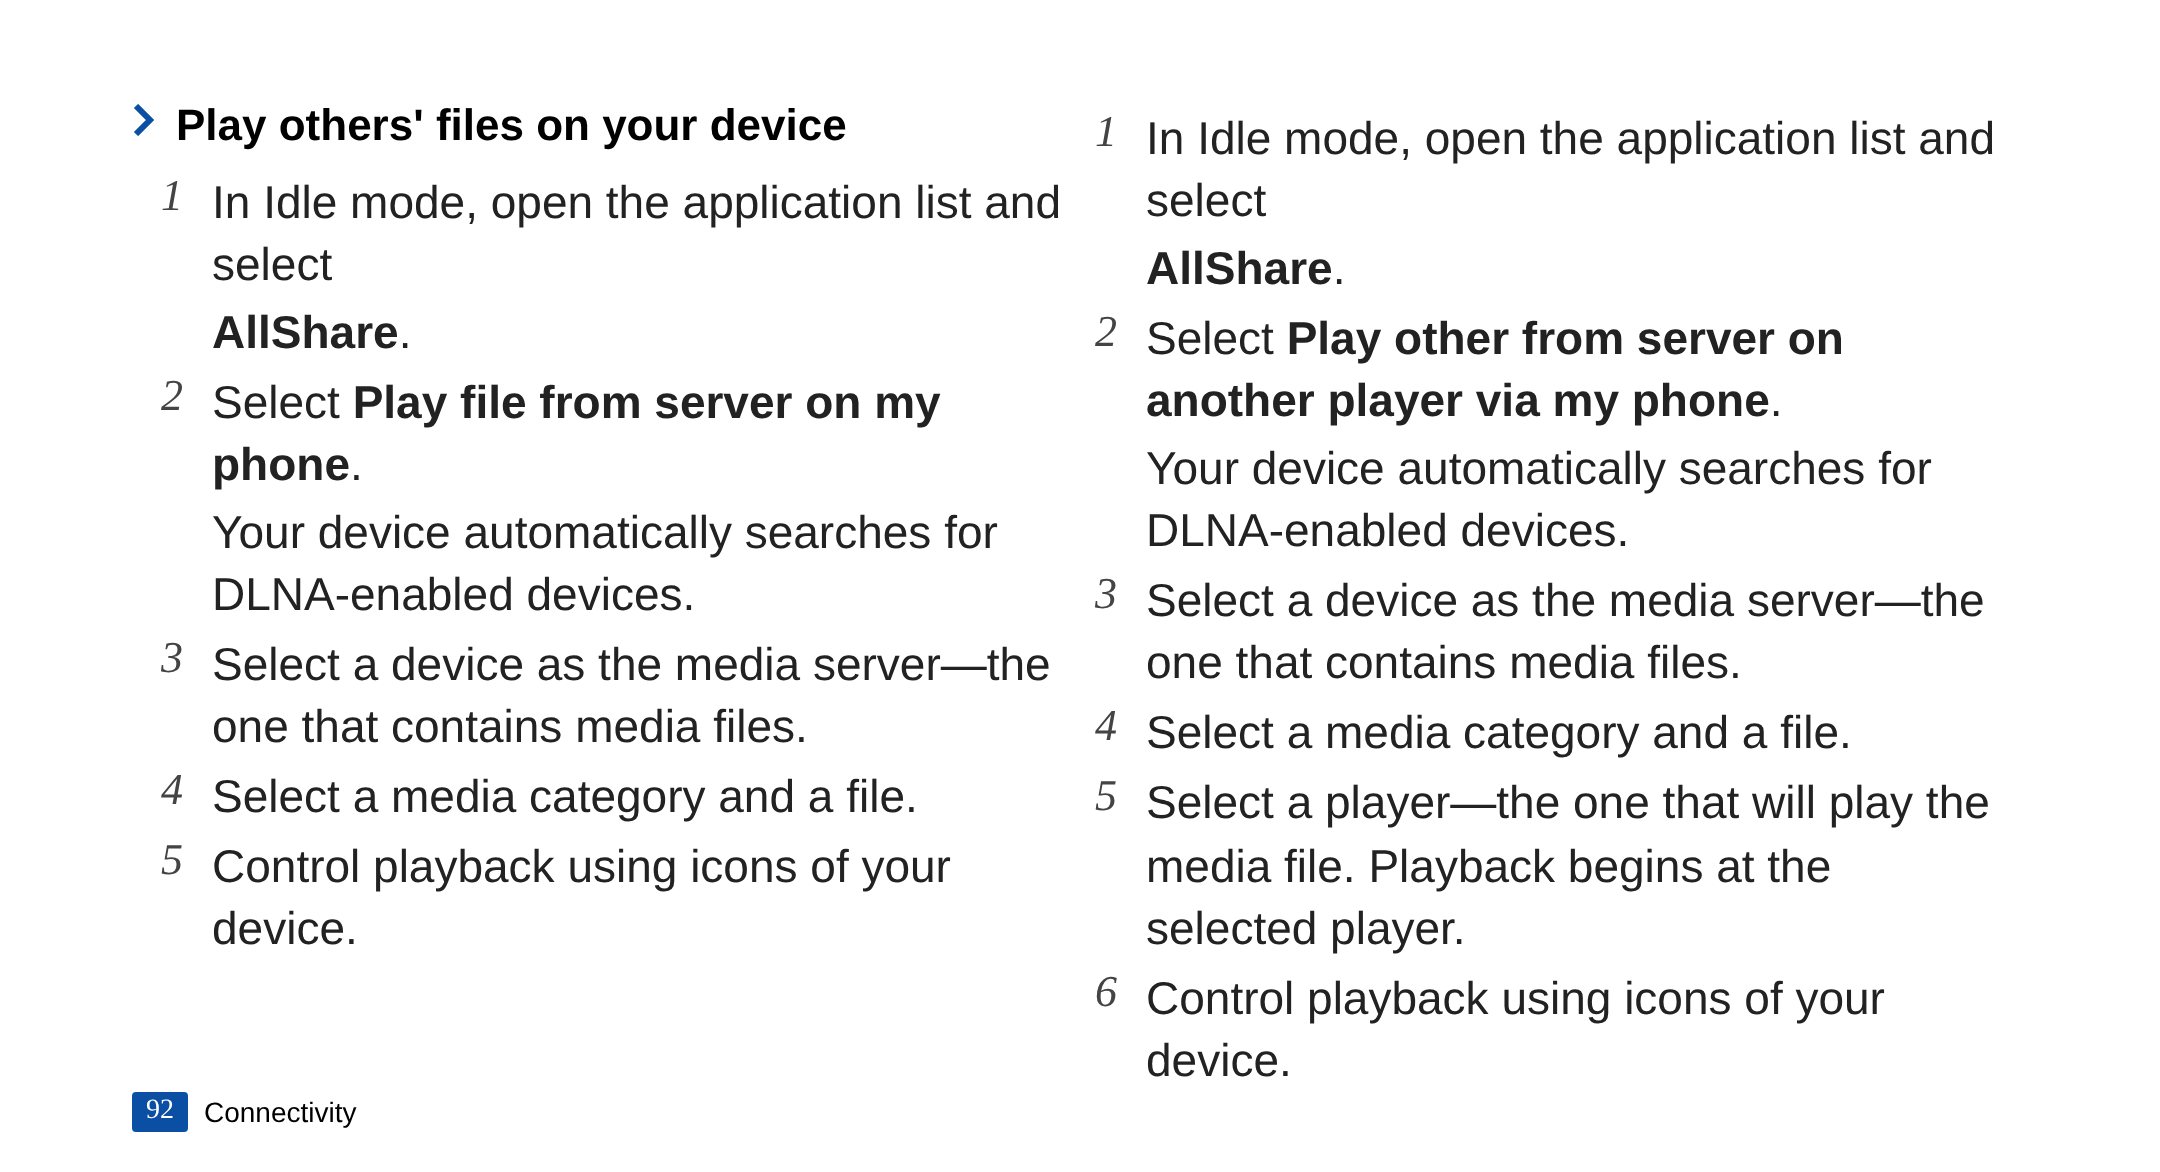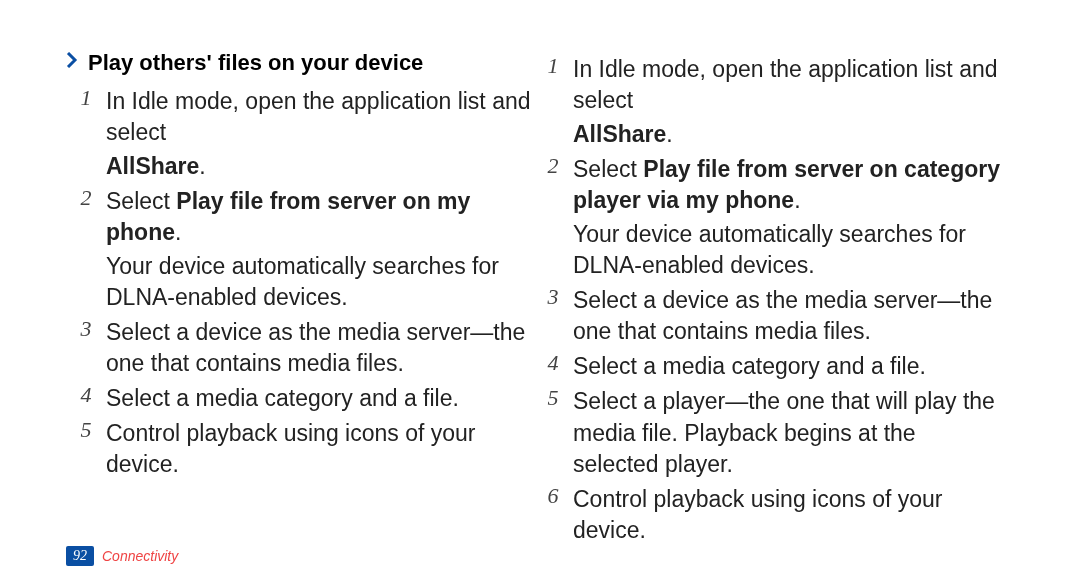--- a/index.html
+++ b/index.html
@@ -10,22 +10,22 @@
     .heading .chev { color: #0a4fa3; margin-right: 10px; flex: 0 0 auto; padding-top: 2px; }
     .heading .title { flex: 1 1 auto; }
     .steps { list-style: none; padding-left: 8px; }
     .step { display: flex; align-items: flex-start; margin: 4px 0; }
     .step .num { font-family: Georgia, "Times New Roman", serif; font-style: italic; font-size: 22px; color: #444; width: 24px; text-align: center; margin-right: 8px; flex: 0 0 auto; line-height: 1.1; }
     .step .body { flex: 1 1 auto; font-size: 23px; line-height: 1.35; color: #222; }
     .step .body .p { margin: 0; }
     .step .body .sub { margin-top: 3px; }
     .bold { font-weight: 700; }
     .footer { position: absolute; left: 66px; bottom: 20px; display: flex; align-items: center; font-size: 14px; }
-    .footer .pn { background: #0a4fa3; color: #fff; font-style: italic; padding: 2px 7px; border-radius: 2px; margin-right: 8px; display: inline-block; font-family: Georgia, "Times New Roman", serif; }
-    .footer .sec { font-style: italic; color: #ef4444; }
+    .footer .pn { background: #0a4fa3; color: #fff; padding: 2px 7px; border-radius: 2px; margin-right: 8px; display: inline-block; font-family: Georgia, "Times New Roman", serif; }
+    .footer .sec { color: #000000; }
     .chev svg { width: 12px; height: 16px; display: block; }
   </style>
 </head>
 <body>
 
 <div class="page">
 
   <div class="col">
     <div class="heading">
       <span class="chev">
@@ -76,21 +76,21 @@
         <li class="step">
           <span class="num">1</span>
           <div class="body">
             <p class="p">In Idle mode, open the application list and select </p>
             <p class="p sub"><span class="bold">AllShare</span>.</p>
           </div>
         </li>
         <li class="step">
           <span class="num">2</span>
           <div class="body">
-            <p class="p">Select <span class="bold">Play file from server on category player via my phone</span>.</p>
+            <p class="p">Select <span class="bold">Play other from server on another player via my phone</span>.</p>
             <p class="p sub">Your device automatically searches for DLNA-enabled devices.</p>
           </div>
         </li>
         <li class="step">
           <span class="num">3</span>
           <div class="body">
             <p class="p">Select a device as the media server—the one that contains media files.</p>
           </div>
         </li>
         <li class="step">

